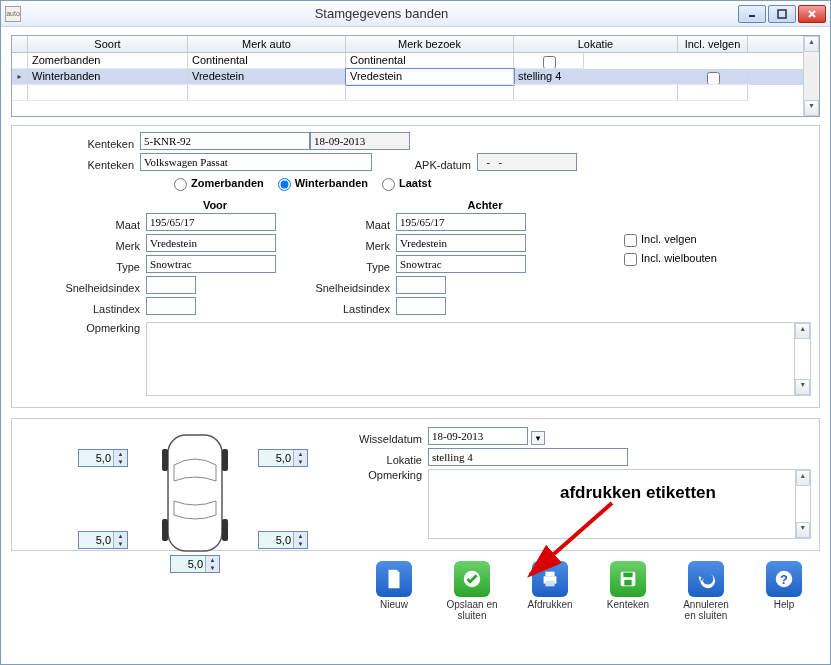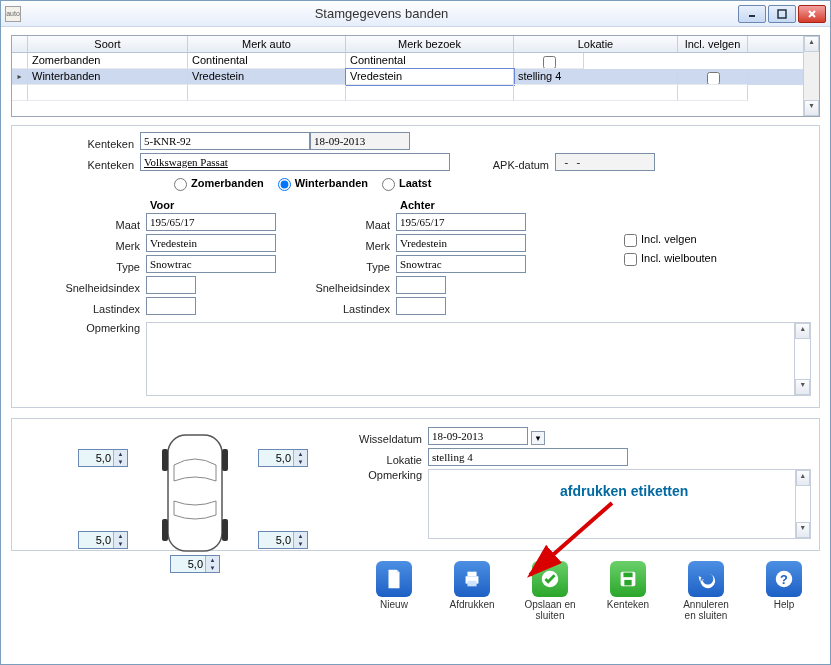--- a/index.html
+++ b/index.html
@@ -47,39 +47,39 @@
   .c-merka-cell{width:168px;}
   .grid-sb { width:16px; background:#f0f0f0; border-left:1px solid #c6cfda; display:flex; flex-direction:column; justify-content:space-between; }
   .sb-btn{height:16px;text-align:center;font-size:8px;color:#555;background:linear-gradient(#fbfcfd,#e5eaf1);border:1px solid #c6cfda;}
 
   .form-block { border:1px solid #c6cfda; margin-top:8px; padding:6px 8px 8px 8px; }
   .row { display:flex; align-items:flex-end; margin-bottom:3px; }
   .lbl { text-align:right; padding-right:6px; color:#222; }
   .inp { border:1px solid #7b8fa6; background:#fff; height:18px; padding:1px 3px; font-family:Tahoma; font-size:11px; }
   .disabledBox { background:#f3f3f3; }
   .radio { margin:0 4px 0 14px; vertical-align:middle; }
-  .section-head { font-weight:bold; margin:2px 0 2px 0; }
+  .section-head { font-weight:bold; margin:2px 0 2px 0;text-align:center; }
   .check { vertical-align:middle; margin-right:4px; }
 
   .remark-area { width:100%; height:74px; border:1px solid #c6cfda; resize:none; font-family:Tahoma; font-size:11px; }
   .remark-wrap { display:flex; }
   .remark-sb { width:16px; border:1px solid #c6cfda; border-left:none; display:flex; flex-direction:column; justify-content:space-between; }
 
   .lower { border:1px solid #c6cfda; margin-top:10px; padding:8px; display:flex; }
   .car-pane { width:300px; position:relative; }
   .stepper { display:inline-flex; align-items:center; border:1px solid #6b88b5; background:#e8f5f9; height:18px; }
   .stepper input { width:34px; border:none; text-align:right; background:transparent; font-size:11px; padding-right:2px; }
   .stepper .spin { width:14px; height:16px; display:flex; flex-direction:column; border-left:1px solid #9fb5cf; }
   .stepper .spin span{flex:1;font-size:6px;text-align:center;line-height:8px;color:#335; background:#dfeaf5;}
   .car-svg { position:absolute; left:140px; top:2px; }
 
   .details { flex:1; padding-left:28px; }
   .btnicon { width:14px;height:14px;border:1px solid #8a98ab;background:#f2f5f9;display:inline-flex;align-items:center;justify-content:center;font-size:9px;margin-left:3px;cursor:pointer;}
 
-  .callout { position:absolute; color:#0369a1; font-weight:bold; font-size:14px; }
+  .callout { position:absolute; color:#000000; font-weight:bold; font-size:17px; }
   .arrow-svg { position:absolute; }
 
   .btnbar { display:flex; gap:22px; justify-content:flex-end; margin-top:10px; padding-right:8px; }
   .appbtn { display:flex; flex-direction:column; align-items:center; width:56px; cursor:pointer; }
   .appbtn .icn { width:36px; height:36px; border-radius:6px; display:flex; align-items:center; justify-content:center; margin-bottom:2px; }
   .appbtn .txt { font-size:10px; text-align:center; line-height:11px; color:#333; }
   .icn.blue{background:linear-gradient(#4c8fe3,#1d60c5);} 
   .icn.green{background:linear-gradient(#6ad06a,#2aa62a);} 
   .icn svg{width:22px;height:22px;}
 </style>
@@ -150,21 +150,21 @@
   </div>
 
   <div class="form-block">
     <div class="row">
       <div class="lbl" style="width:120px">Kenteken</div>
       <input class="inp" style="width: 170px;" value="5-KNR-92">
       <input class="inp disabledBox" style="width: 100px;" readonly="" value="18-09-2013">
     </div>
     <div class="row">
       <div class="lbl" style="width:120px">Kenteken</div>
-      <input class="inp" style="width: 310px; text-decoration: underline;" value="Volkswagen Passat">
+      <input class="inp" style="width: 232px;" value="Volkswagen Passat">
       <div class="lbl" style="width:105px">APK-datum</div>
       <input class="inp disabledBox" style="width: 100px;" readonly="" value="  -   -">
     </div>
     <div class="row" style="margin:6px 0 6px 140px">
       <label><input type="radio" name="band" class="radio" style=""><b>Zomerbanden</b></label>
       <label><input type="radio" name="band" class="radio" checked="" style=""><b>Winterbanden</b></label>
       <label><input type="radio" name="band" class="radio" style=""><b>Laatst</b></label>
     </div>
 
     <div style="display:flex">
@@ -317,41 +317,41 @@
     <div class="appbtn">
       <div class="icn blue">
           <svg viewBox="0 0 24 24">
             <path fill="#fff" d="M6 2h9l3 3v17H6z"></path>
             <path fill="#cde2fb" d="M15 2v3h3z"></path>
           </svg>
         </div>
       <div class="txt">Nieuw</div>
     </div>
     <div class="appbtn">
+      <div class="icn green">
+          <svg viewBox="0 0 24 24">
+            <circle cx="12" cy="12" r="9" fill="#fff"></circle>
+            <path d="M7 12l3 3 7-7" stroke="#2aa62a" stroke-width="3" fill="none"></path>
+          </svg>
+        </div>
+      <div class="txt">Opslaan en sluiten</div>
+    </div>
+    <div class="appbtn">
       <div class="icn blue">
           <svg viewBox="0 0 24 24">
             <rect x="5" y="9" width="14" height="8" fill="#fff"></rect>
             <rect x="7" y="4" width="10" height="5" fill="#fff"></rect>
             <rect x="7" y="14" width="10" height="6" fill="#cde2fb"></rect>
           </svg>
         </div>
       <div class="txt">Afdrukken</div>
     </div>
     <div class="appbtn">
       <div class="icn green">
           <svg viewBox="0 0 24 24">
-            <circle cx="12" cy="12" r="9" fill="#fff"></circle>
-            <path d="M7 12l3 3 7-7" stroke="#2aa62a" stroke-width="3" fill="none"></path>
-          </svg>
-        </div>
-      <div class="txt">Opslaan en sluiten</div>
-    </div>
-    <div class="appbtn">
-      <div class="icn green">
-          <svg viewBox="0 0 24 24">
             <rect x="4" y="4" width="16" height="16" rx="2" fill="#fff"></rect>
             <rect x="7" y="5" width="10" height="5" fill="#2aa62a"></rect>
             <rect x="8" y="13" width="8" height="6" fill="#2aa62a"></rect>
           </svg>
         </div>
       <div class="txt">Kenteken</div>
     </div>
     <div class="appbtn">
       <div class="icn blue">
           <svg viewBox="0 0 24 24">

